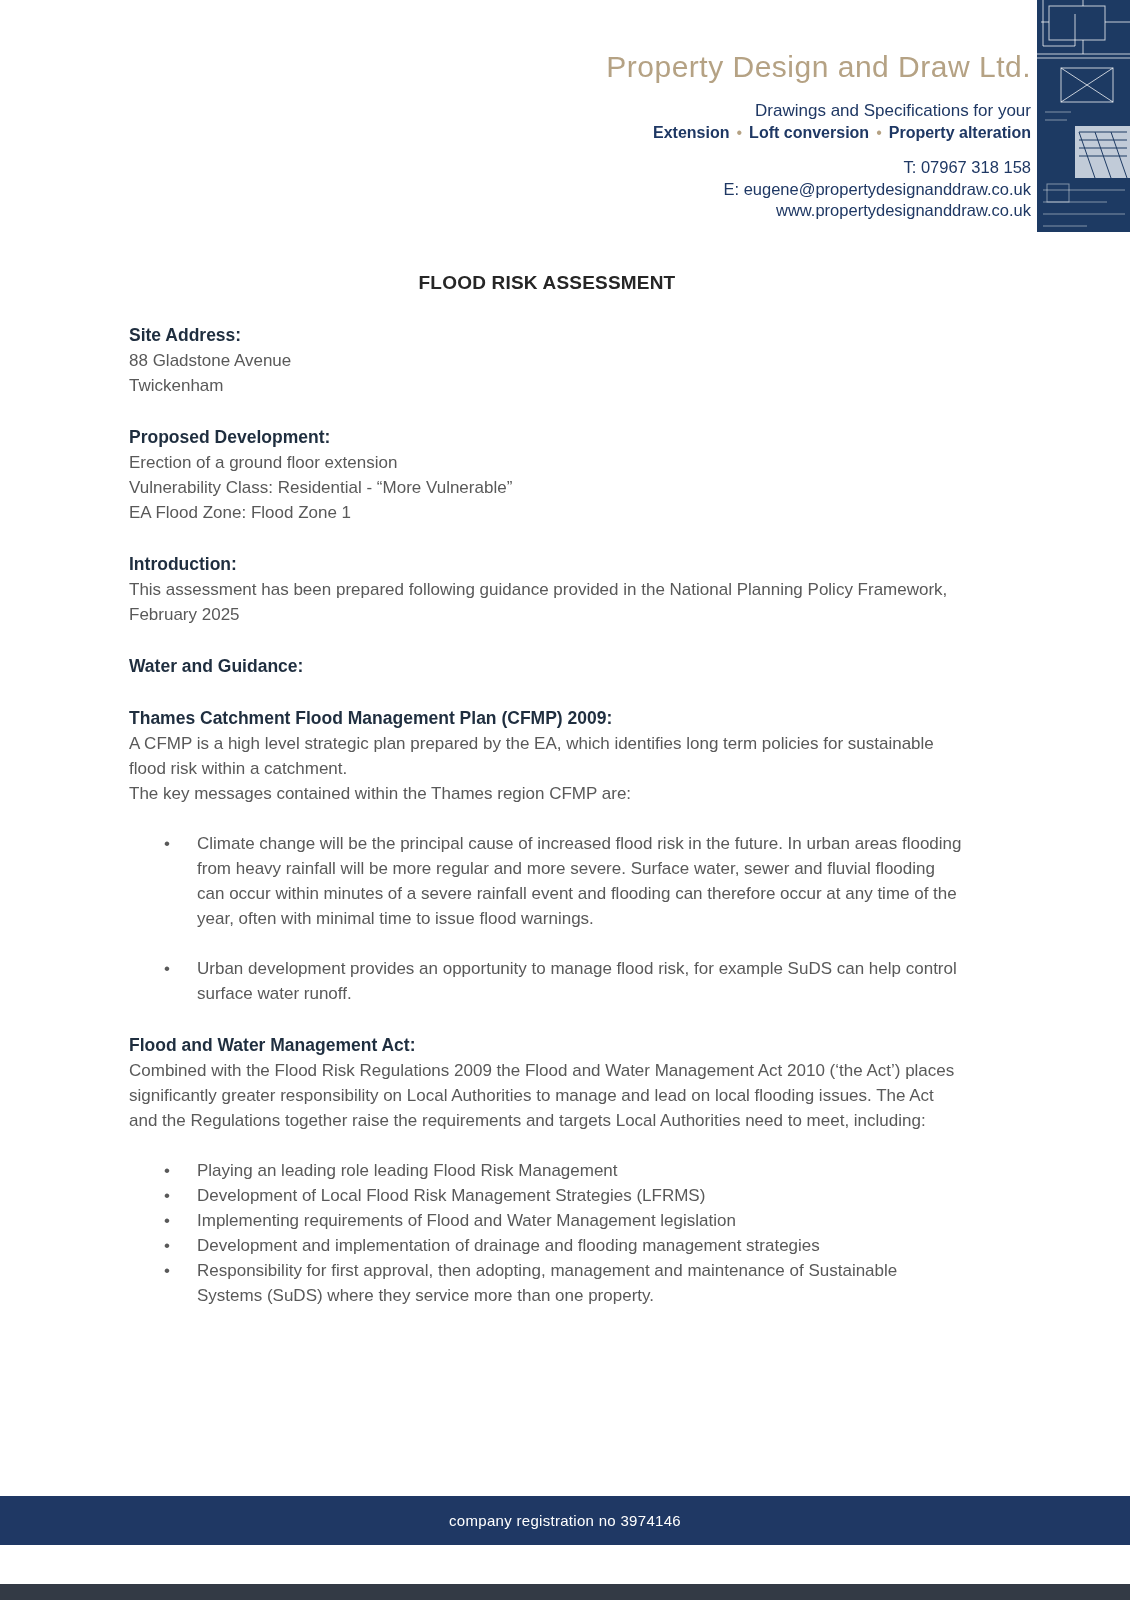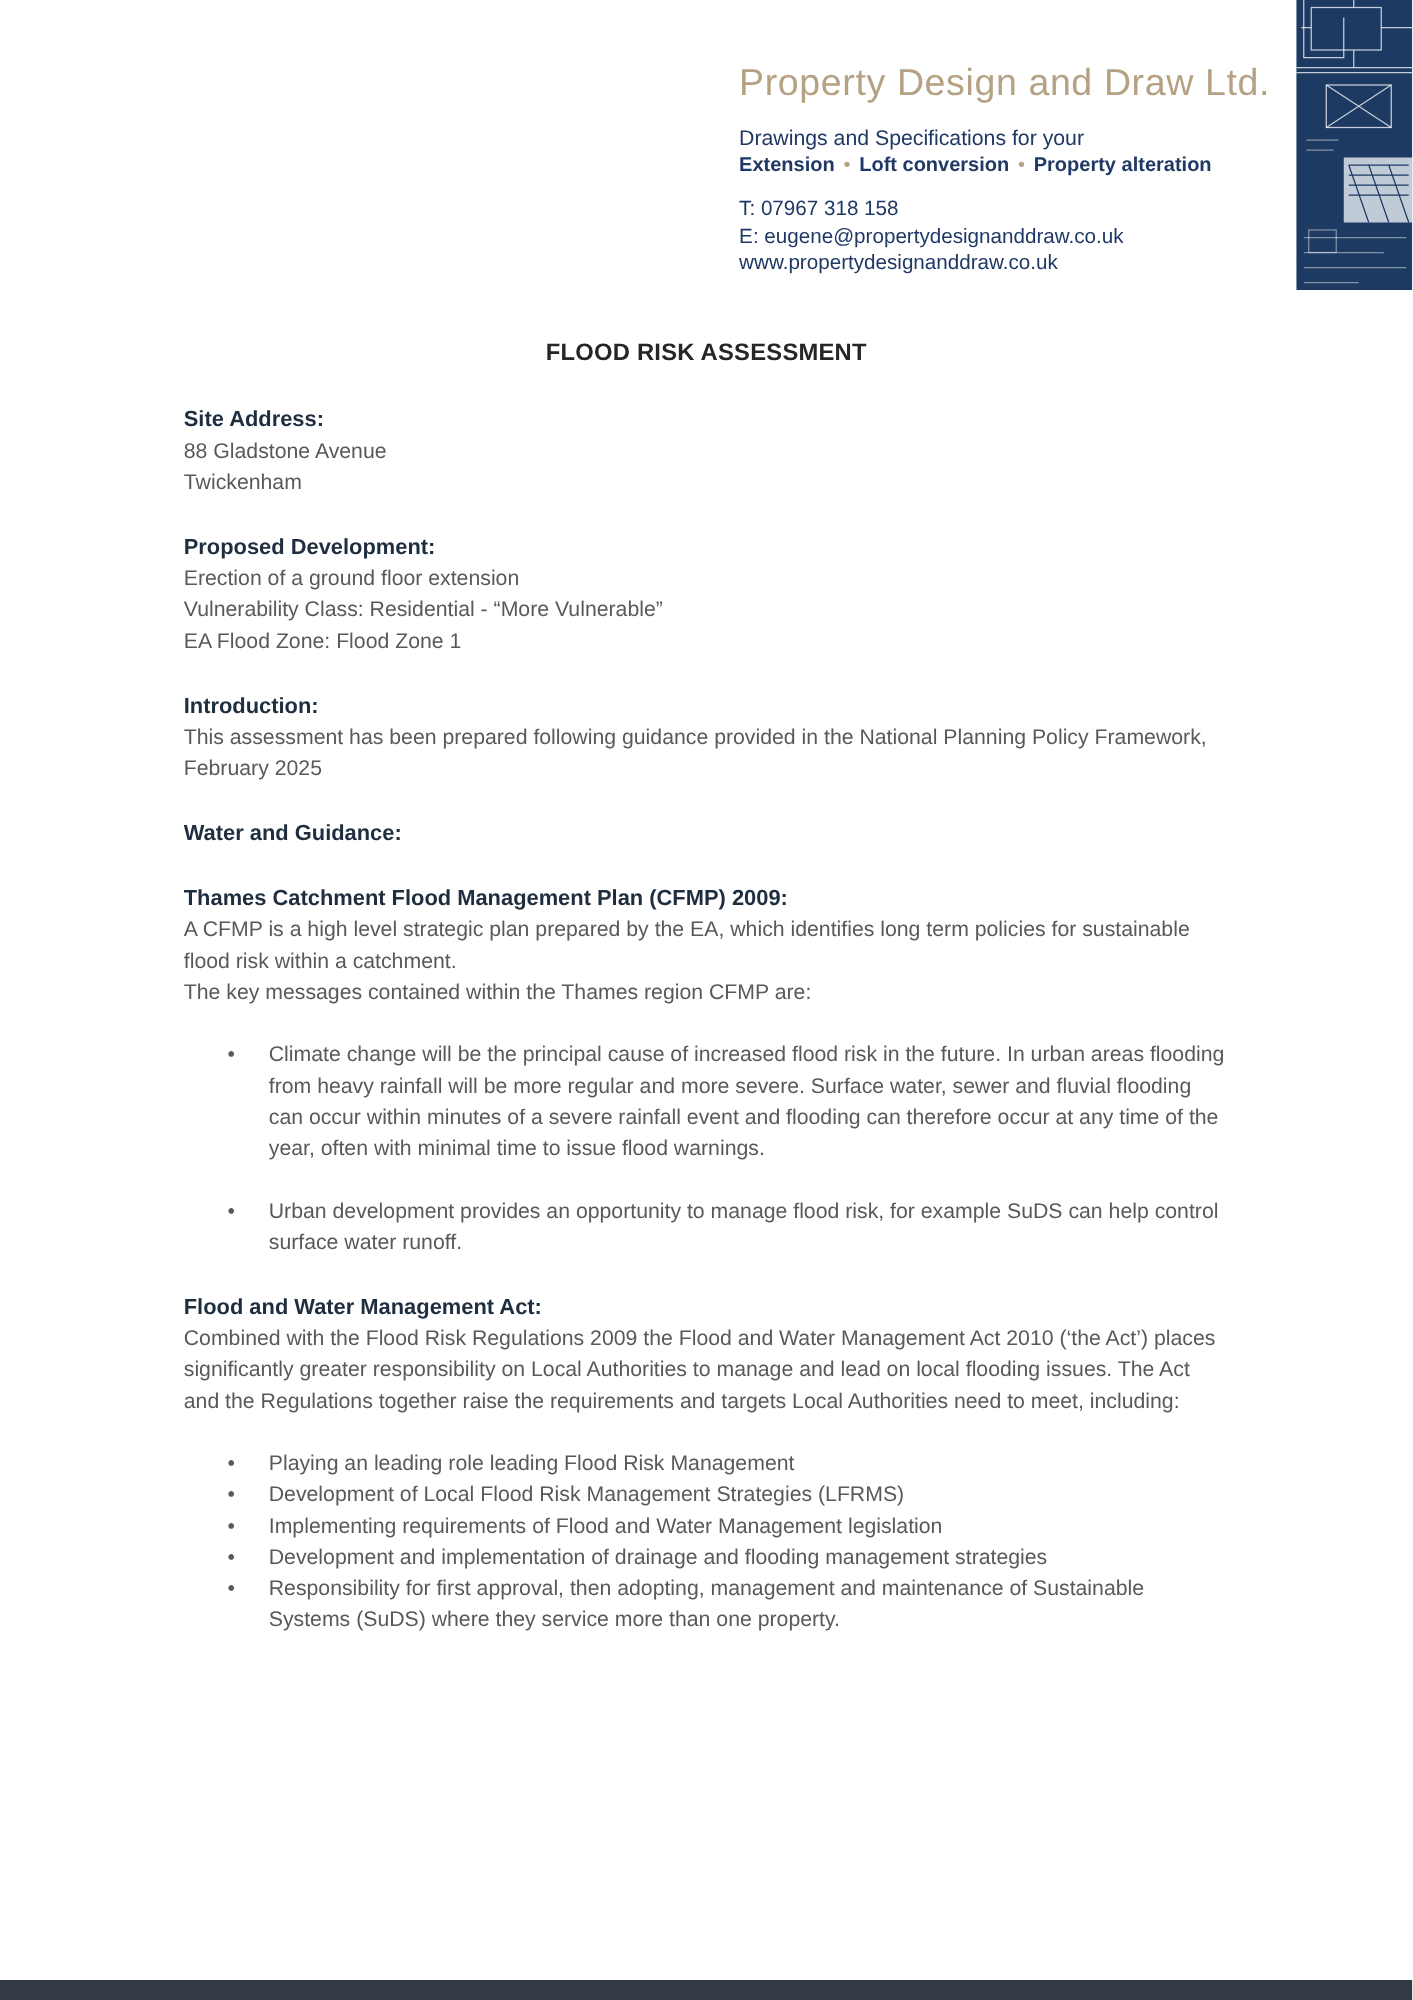--- a/index.html
+++ b/index.html
@@ -17,21 +17,22 @@
     position: absolute;
     top: 0;
     right: 0;
     width: 93px;
     height: 232px;
     display: block;
   }
   .letterhead {
     position: absolute;
     top: 50px;
-    right: 114px;
+    right: 99px;
+    text-align: right;
   }
   .brand {
     font-size: 30px;
     letter-spacing: 0.5px;
     color: #b5a284;
     font-weight: 400;
     margin-bottom: 16px;
     white-space: nowrap;
   }
   .tagline {
@@ -54,21 +55,21 @@
   }
   .contact div {
     font-size: 16.5px;
     color: #1f3864;
     line-height: 21.5px;
   }
 
   
   .content {
     position: absolute;
-    left: 147px;
+    left: 129px;
     top: 270px;
     width: 836px;
     color: #595959;
     font-size: 17px;
     line-height: 25px;
   }
   .doc-title {
     font-size: 19px;
     font-weight: 700;
     color: #262626;
@@ -210,16 +211,19 @@
         <li>Playing an leading role leading Flood Risk Management</li>
         <li>Development of Local Flood Risk Management Strategies (LFRMS)</li>
         <li>Implementing requirements of Flood and Water Management legislation</li>
         <li>Development and implementation of drainage and flooding management strategies</li>
         <li>Responsibility for first approval, then adopting, management and maintenance of Sustainable Systems (SuDS) where they service more than one property.</li>
       </ul>
     </section>
 
   </main>
 
+  <footer class="footer-bar">
+    <span>company registration no 3974146</span>
+  </footer>
 
   <div class="page-edge"></div>
 
 </div>
 
 </body></html>

